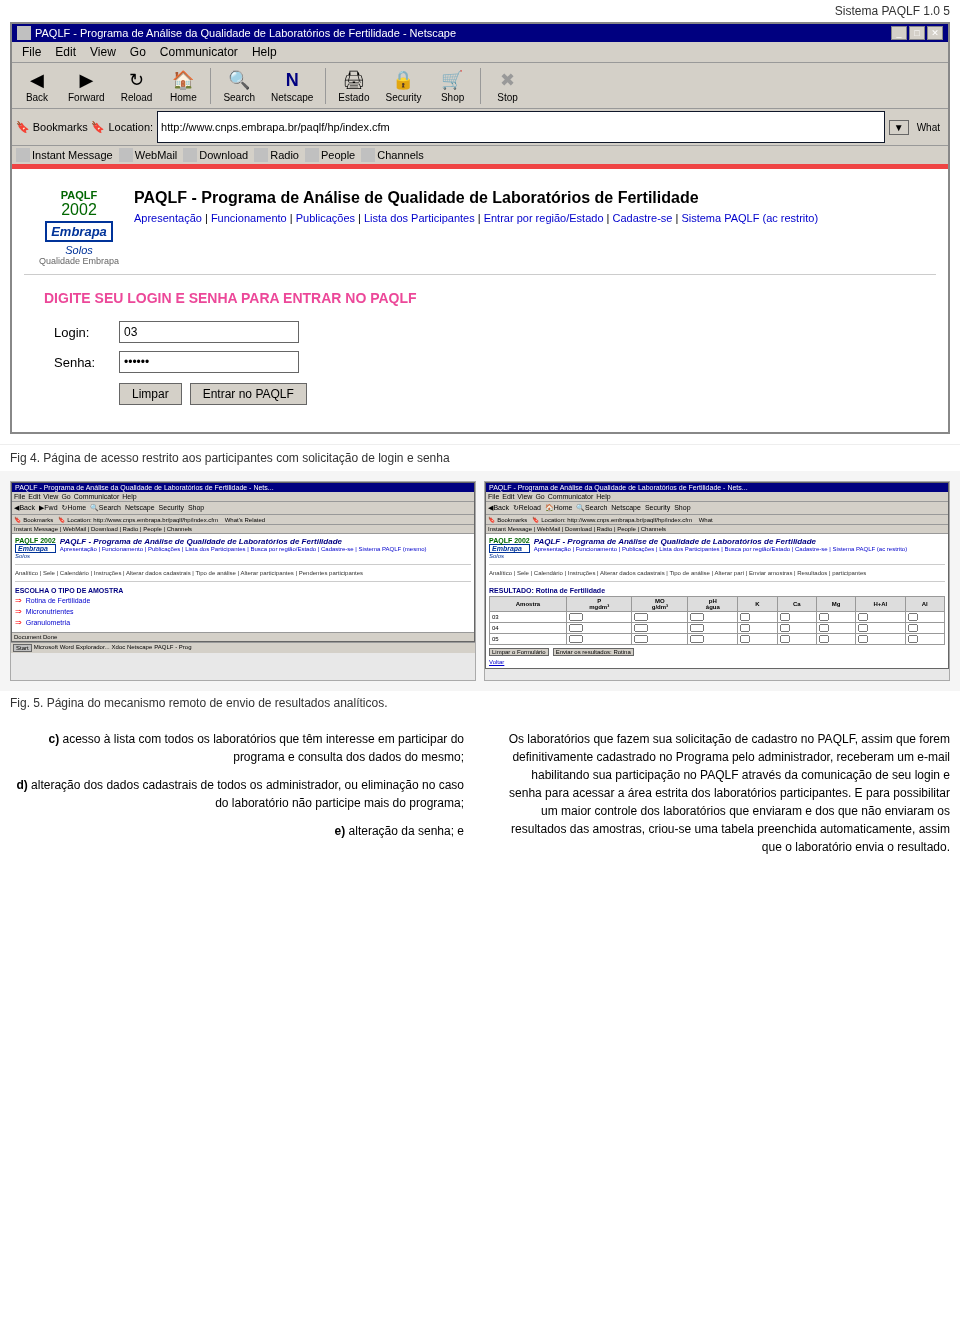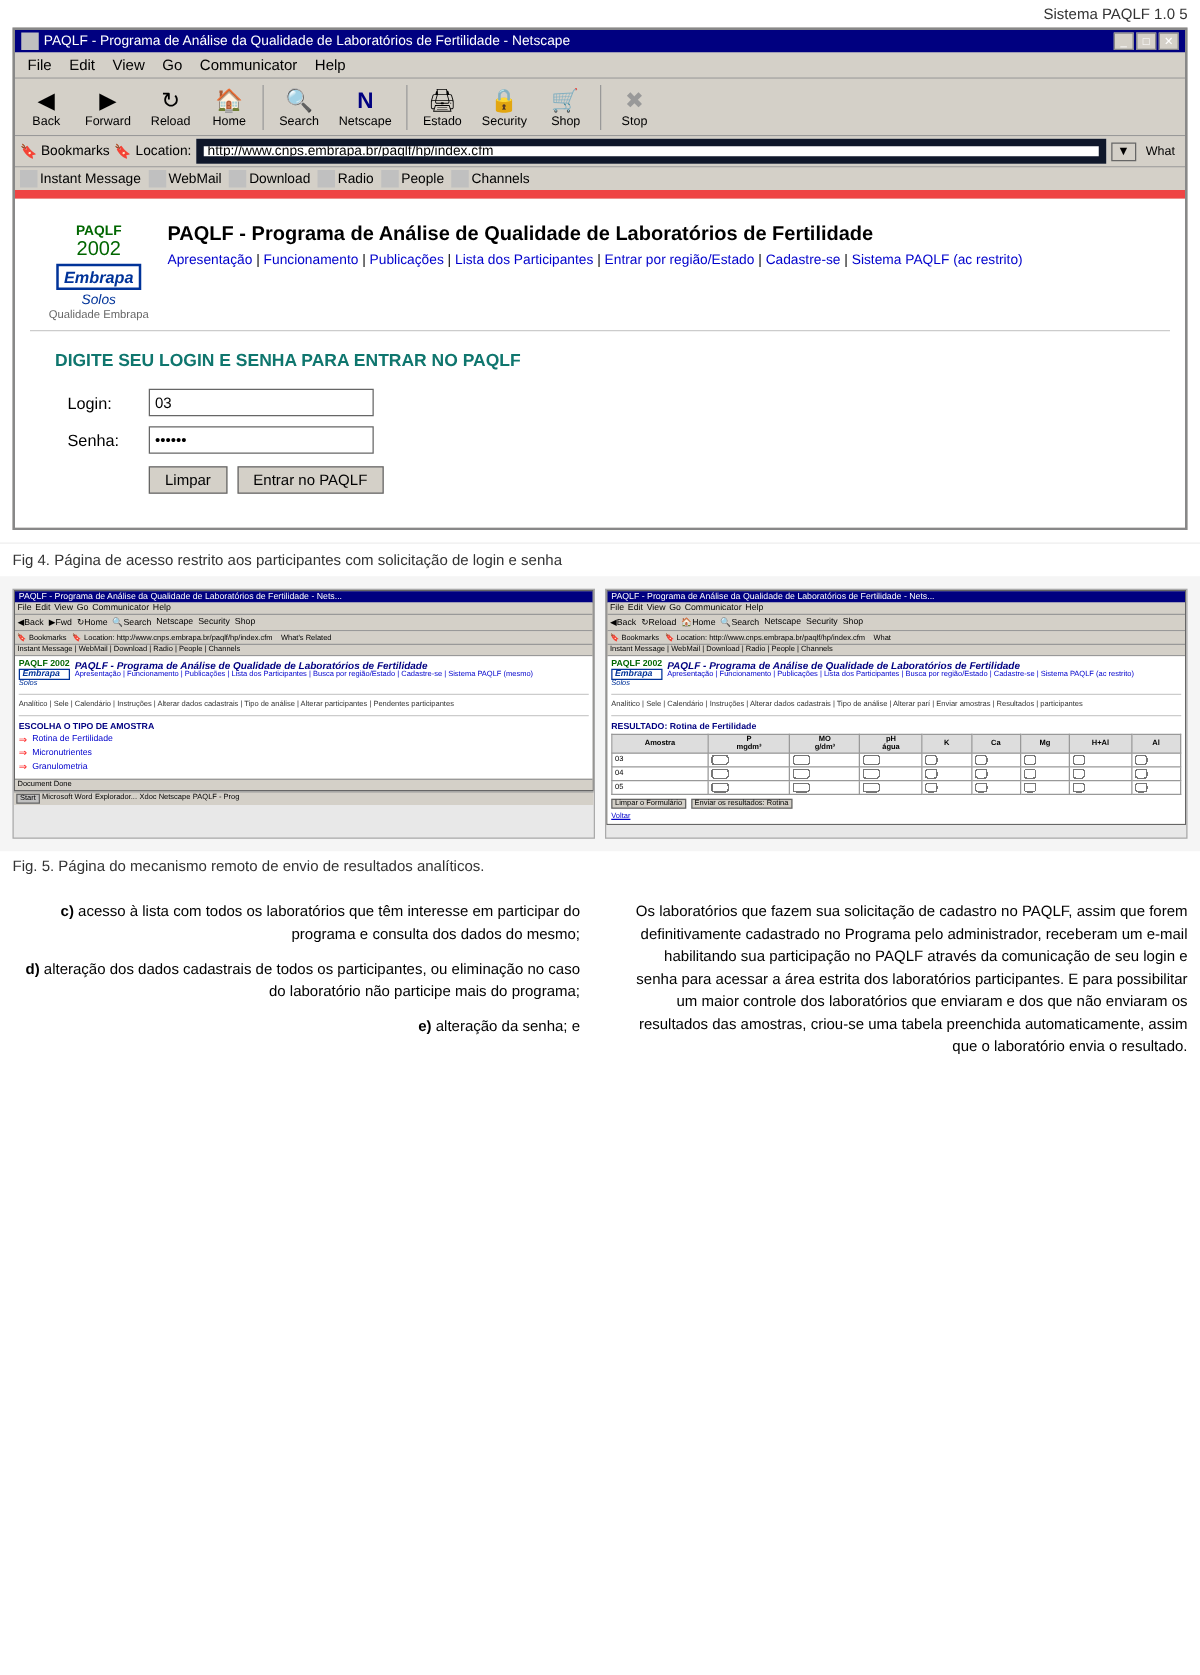--- a/index.html
+++ b/index.html
@@ -136,22 +136,22 @@
 
     .address-label {
       font-size: 11px;
       display: flex;
       align-items: center;
       gap: 3px;
     }
 
     .address-input {
       flex: 1;
-      height: 20px;
-      border: 6px solid #0f172a;
+      height: 32px;
+      border: 1px solid #0f172a;
       background: #fff;
       font-size: 11px;
       padding: 1px 3px;
     }
 
     .address-go-btn {
       font-size: 10px;
       padding: 1px 4px;
       border: 1px solid #666;
       background: #d4d0c8;
@@ -163,21 +163,21 @@
       padding: 1px 4px;
     }
 
     
     .bookmarks-bar {
       background: #d4d0c8;
       display: flex;
       align-items: center;
       padding: 2px 4px;
       gap: 6px;
-      border-bottom: 7px solid #ef4444;
+      border-bottom: 5px solid #ef4444;
       font-size: 11px;
       flex-wrap: wrap;
     }
 
     .bookmark-item {
       display: flex;
       align-items: center;
       gap: 2px;
       cursor: pointer;
     }
@@ -266,21 +266,21 @@
     }
 
     
     .login-section {
       padding: 15px 20px;
     }
 
     .login-title {
       font-size: 14px;
       font-weight: bold;
-      color: #0f766e;
+      color: #ec4899;
       margin-bottom: 15px;
       text-transform: uppercase;
     }
 
     .login-form {
       margin-left: 10px;
     }
 
     .form-row {
       display: flex;
@@ -818,21 +818,21 @@
 
 <div class="bottom-sections">
 
   <div class="text-col">
     <p>
       <strong>c)</strong>
       <span> acesso à lista com todos os laboratórios que têm interesse em participar do programa e consulta dos dados do mesmo;</span>
     </p>
     <p>
       <strong>d)</strong>
-      <span> alteração dos dados cadastrais de todos os participantes, ou eliminação no caso do laboratório não participe mais do programa;</span>
+      <span> alteração dos dados cadastrais de todos os administrador, ou eliminação no caso do laboratório não participe mais do programa;</span>
     </p>
     <p>
       <strong>e)</strong>
       <span> alteração da senha; e</span>
     </p>
   </div>
 
   <div class="text-col">
     <p>Os laboratórios que fazem sua solicitação de cadastro no PAQLF, assim que forem definitivamente cadastrado no Programa pelo administrador, receberam um e-mail habilitando sua participação no PAQLF através da comunicação de seu login e senha para acessar a área estrita dos laboratórios participantes. E para possibilitar um maior controle dos laboratórios que enviaram e dos que não enviaram os resultados das amostras, criou-se uma tabela preenchida automaticamente, assim que o laboratório envia o resultado.</p>
   </div>

